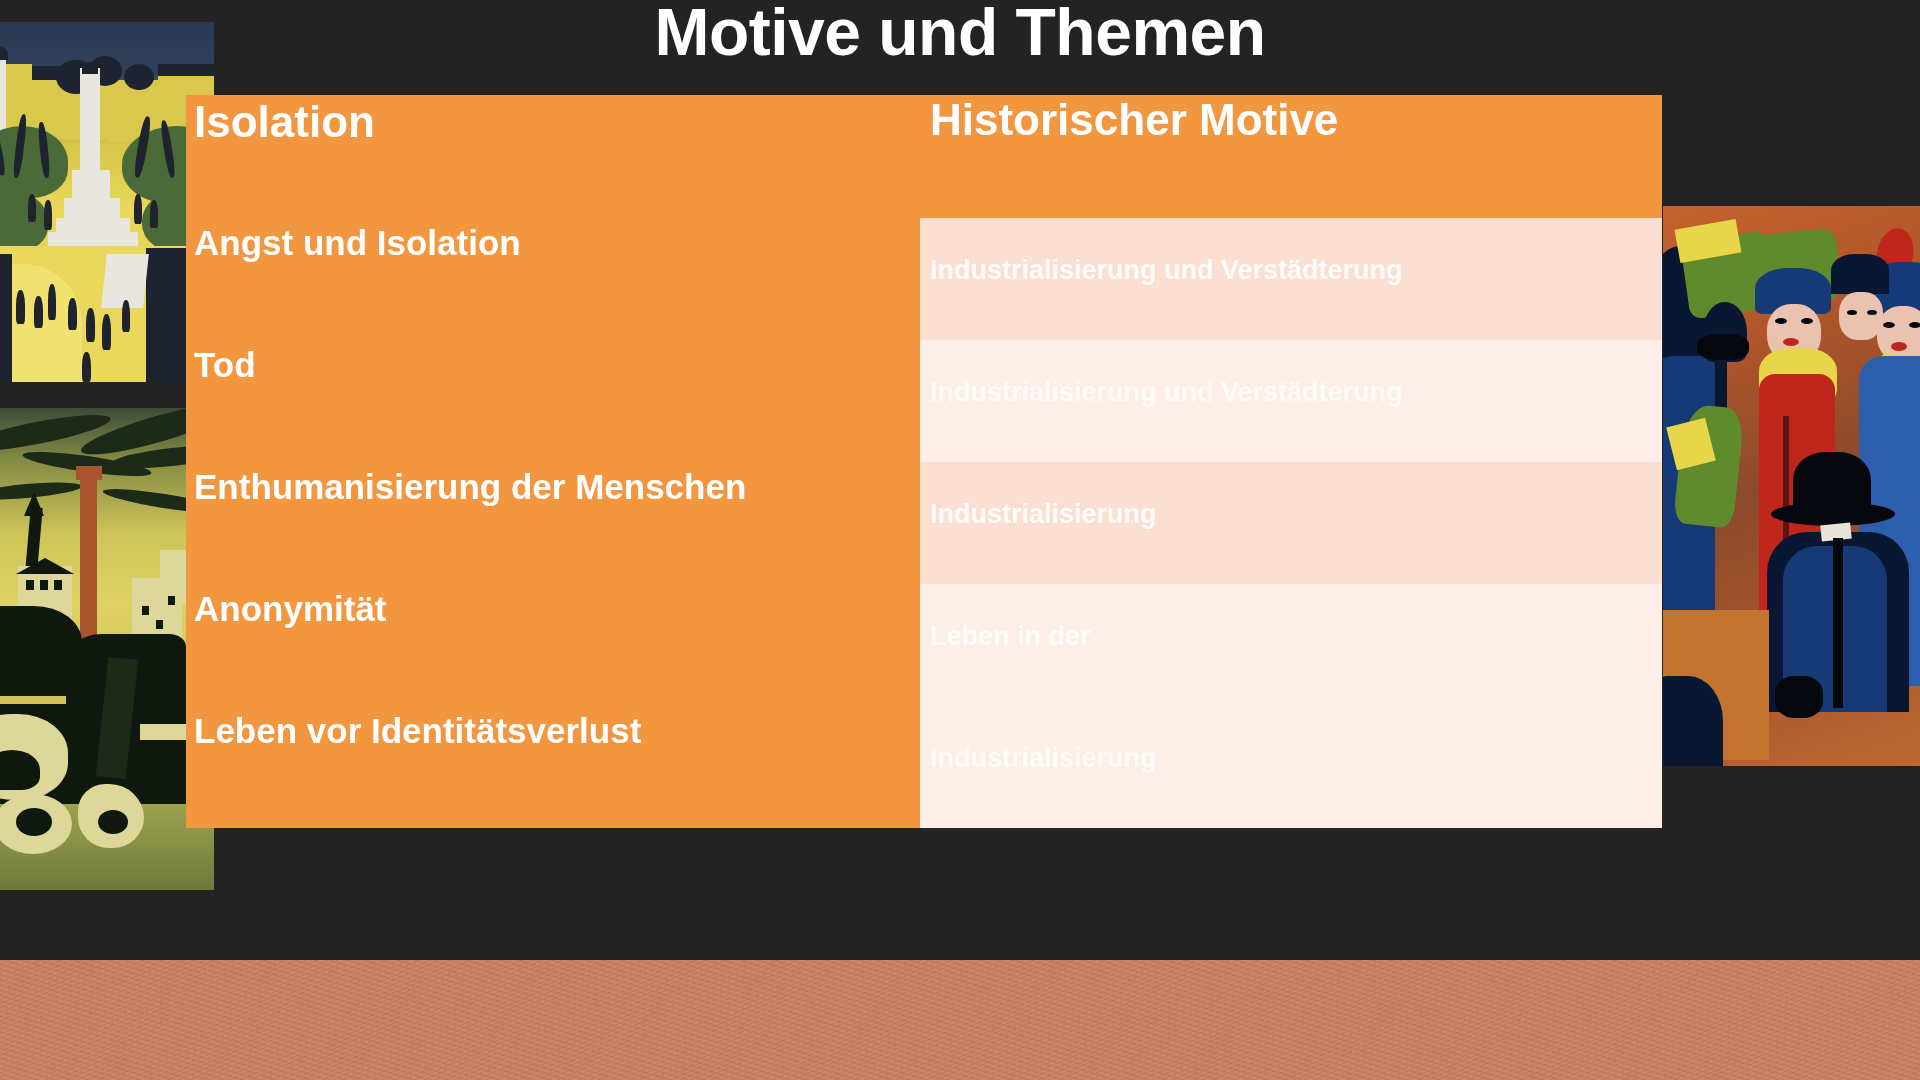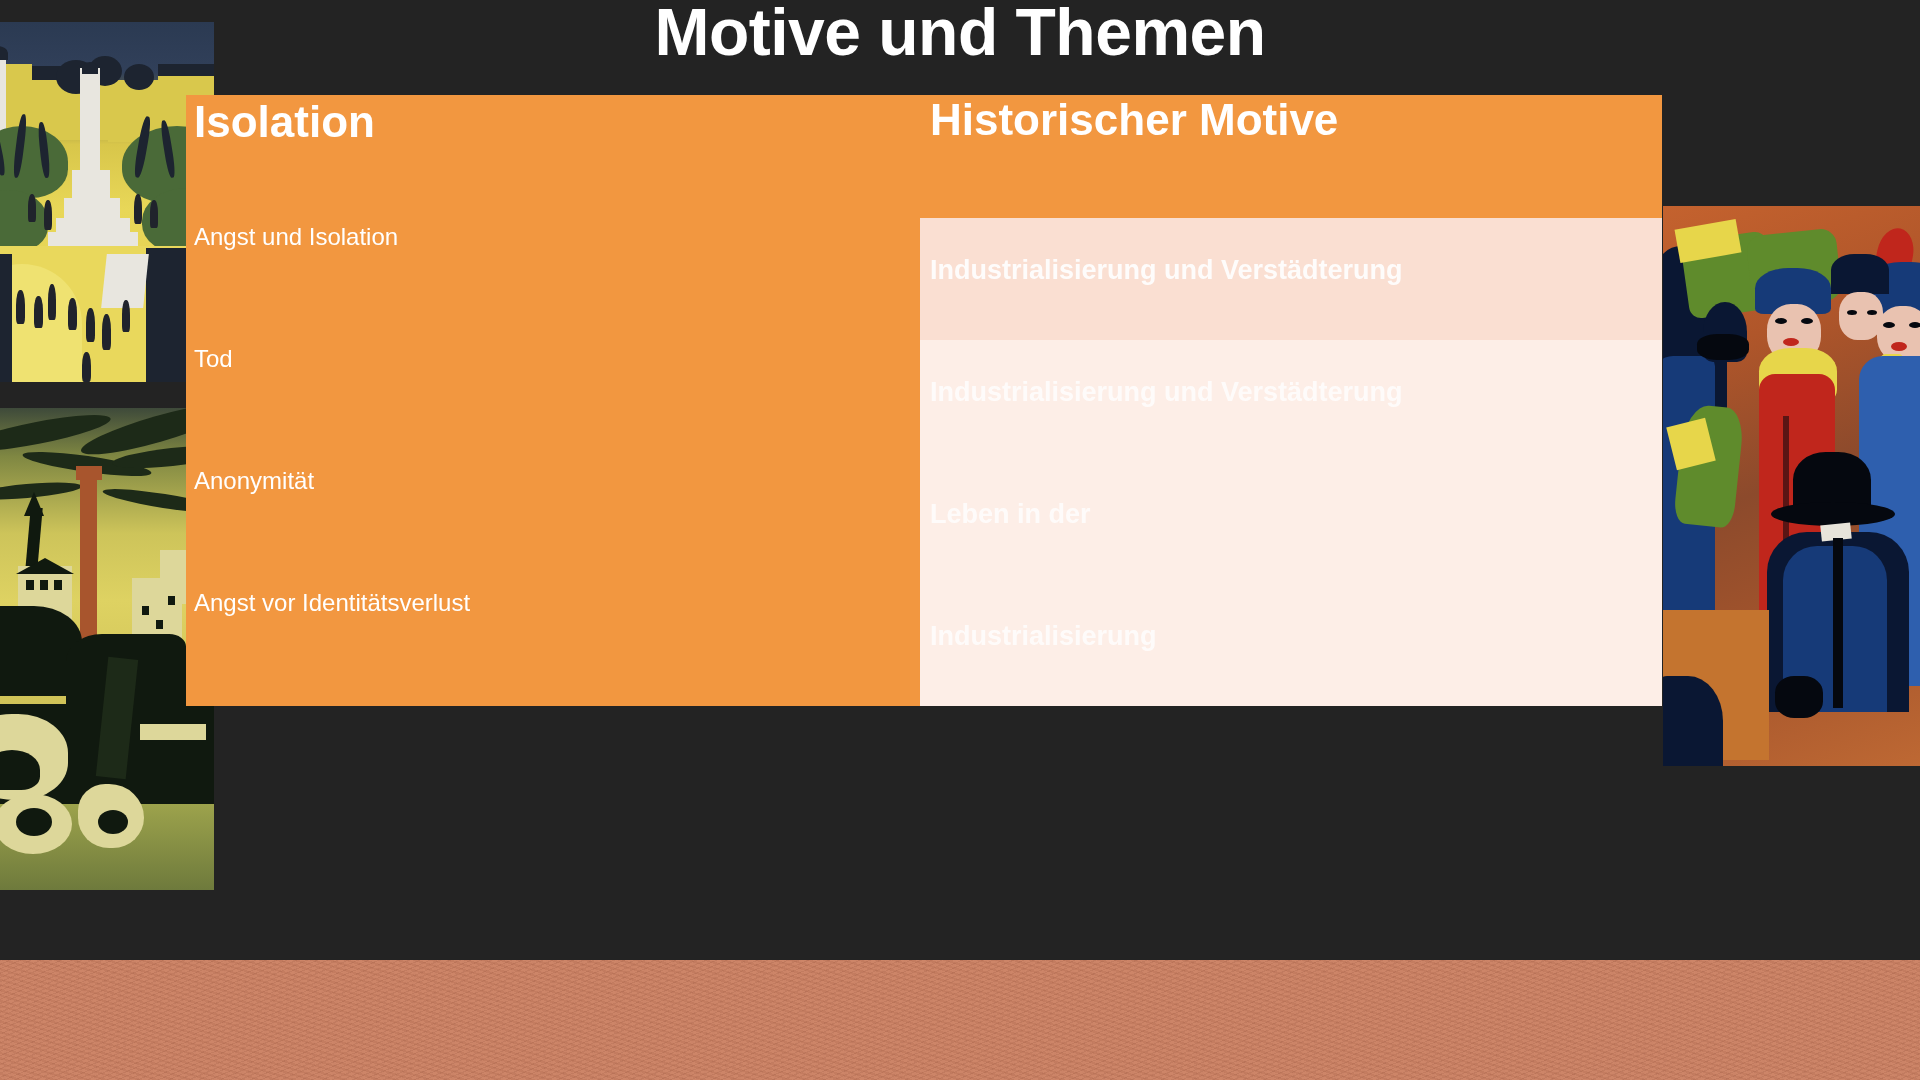--- a/index.html
+++ b/index.html
@@ -149,22 +149,22 @@
     box-sizing: border-box;
     border-top: 2px solid #fdf0e2;
     border-right: 2px solid #fdf0e2;
     position: relative;
   }
   .row-cell-l .lbl {
     position: absolute;
     left: 8px;
     top: 6px;
     color: #ffffff;
-    font-size: 24px;
-    font-weight: normal;
+    font-size: 35px;
+    font-weight: bold;
     line-height: 1.1;
     white-space: nowrap;
   }
 
   .row-cell-r {
     height: 122px;
     box-sizing: border-box;
     border-top: 2px solid #fffaf6;
     position: relative;
   }
@@ -380,29 +380,37 @@
       <tr>
         <td class="row-cell-l">
           <span class="lbl">Tod</span>
         </td>
         <td class="row-cell-r tint-b">
           <span class="val">Industrialisierung und Verstädterung</span>
         </td>
       </tr>
       <tr>
         <td class="row-cell-l">
+          <span class="lbl">Enthumanisierung der Menschen</span>
+        </td>
+        <td class="row-cell-r tint-a">
+          <span class="val">Industrialisierung</span>
+        </td>
+      </tr>
+      <tr>
+        <td class="row-cell-l">
           <span class="lbl">Anonymität</span>
         </td>
         <td class="row-cell-r tint-b">
           <span class="val">Leben in der</span>
         </td>
       </tr>
       <tr>
         <td class="row-cell-l">
-          <span class="lbl">Angst vor Identitätsverlust</span>
+          <span class="lbl">Leben vor Identitätsverlust</span>
         </td>
         <td class="row-cell-r tint-b">
           <span class="val">Industrialisierung</span>
         </td>
       </tr>
     </tbody>
   </table>
 
 </div>
 

